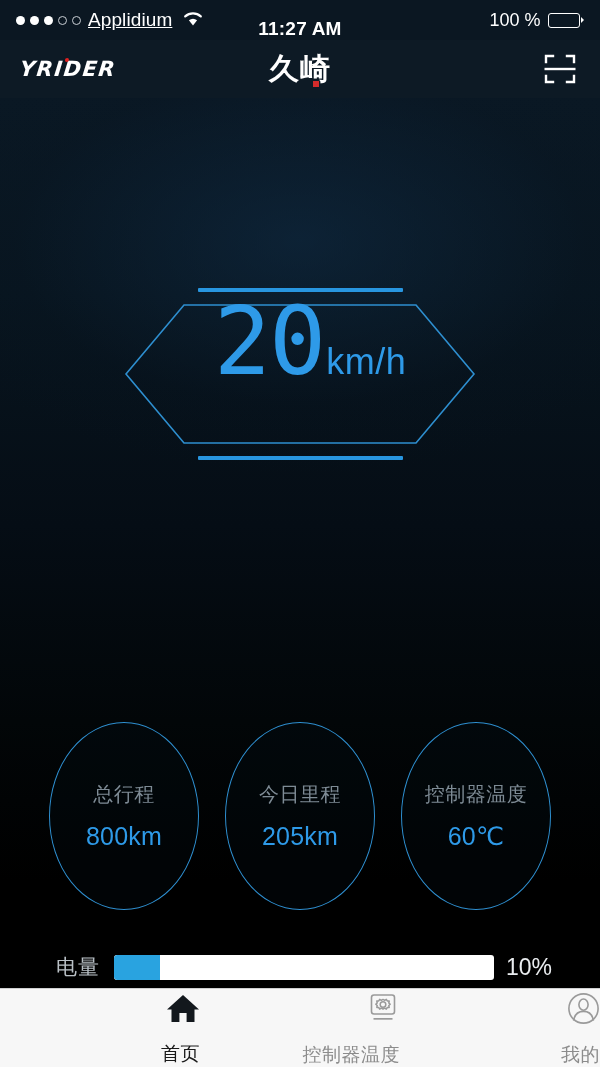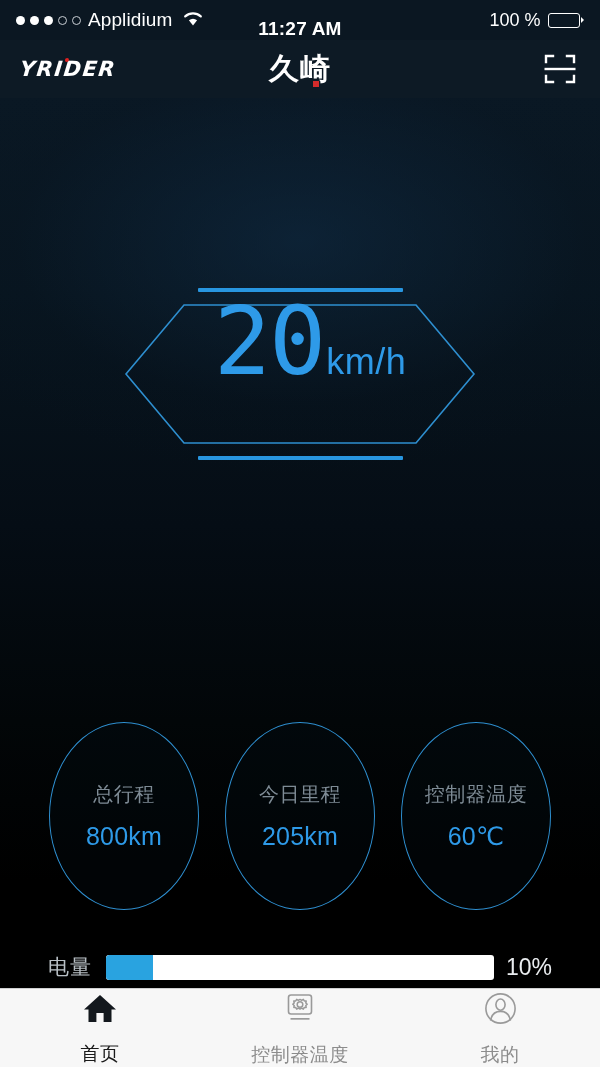--- a/index.html
+++ b/index.html
@@ -23,21 +23,21 @@
     height:40px; flex:0 0 40px;
     background:#0b1722;
     display:flex; align-items:center;
     padding:0 16px;
     color:#ffffff;
   }
   .sb-left { display:flex; align-items:center; gap:7px; }
   .dots { display:flex; align-items:center; gap:5px; }
   .dot { width:9px; height:9px; border-radius:50%; background:#fff; }
   .dot.hollow { background:transparent; border:1.4px solid #c9ced4; width:9px; height:9px; }
-  .carrier { font-size:19px; letter-spacing:0.1px; font-weight:400; }
+  .carrier { font-size:19px; letter-spacing:0.1px; font-weight:400;text-decoration:underline; }
   .wifi { display:inline-block; margin-left:3px; }
   .sb-center {
     position:absolute; left:0; right:0; top:0; bottom:0;
     display:flex; align-items:flex-end; justify-content:center;
     pointer-events:none;
   }
   .clock { font-size:19px; font-weight:700; letter-spacing:0.2px; }
   .sb-right {
     margin-left:auto; display:flex; align-items:center; gap:7px;
     position:relative; z-index:2;
@@ -152,21 +152,21 @@
     font-size:20px; color:#7e8b95; letter-spacing:0.5px;
     font-family:"DejaVu Sans","Liberation Sans",sans-serif;
   }
   .stat-value {
     font-size:25px; color:#2e9ae8; letter-spacing:0.2px;
     font-family:"Liberation Sans","DejaVu Sans",sans-serif;
   }
 
   
   .batt-row {
-    position:absolute; left:0; right:0; top:855px;
+    position:absolute; left:8px; right:0; top:855px;
     display:flex; align-items:center; padding:0 48px;
   }
   .batt-label {
     font-size:21px; color:#b9c0c6; letter-spacing:1px; margin-right:14px;
     font-family:"DejaVu Sans","Liberation Sans",sans-serif;
   }
   .batt-track {
     flex:1 1 auto; height:25px;
     background:#ffffff; border-radius:3px;
     overflow:hidden; position:relative;
@@ -181,21 +181,21 @@
 
   
   .tabbar {
     flex:0 0 79px; height:79px;
     background:#f7f7f7;
     border-top:1px solid #cfd0d1;
     display:flex;
   }
   .tab {
     flex:1 1 0; display:flex; flex-direction:column;
-    align-items:center; justify-content:center; gap:17px;
+    align-items:flex-end; justify-content:center; gap:17px;
     padding-top:4px;
   }
   .tab-icon { height:34px; display:flex; align-items:center; justify-content:center; }
   .tab-label {
     font-size:19px; letter-spacing:0.5px;
     font-family:"DejaVu Sans","Liberation Sans",sans-serif;
   }
   .tab.active .tab-label { color:#1a1a1a; }
   .tab .tab-label { color:#8c8c8c; }
 </style>

